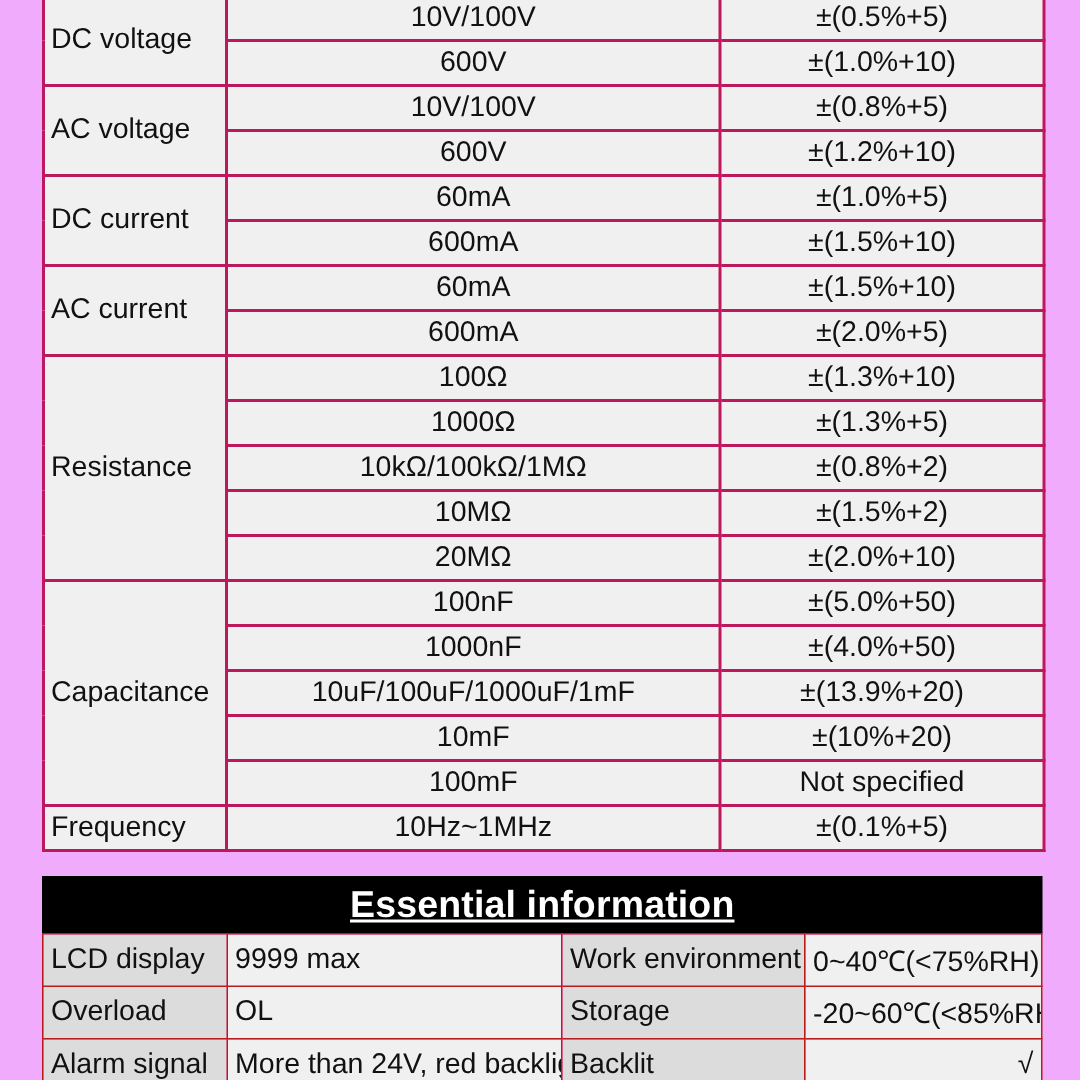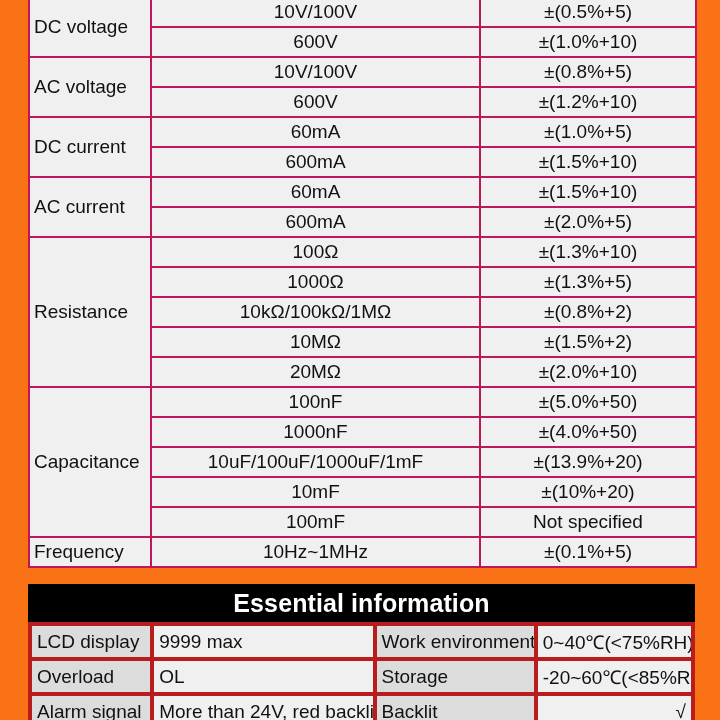--- a/index.html
+++ b/index.html
@@ -9,21 +9,21 @@
     width: 720px;
     height: 720px;
     overflow: hidden;
     font-family: "Liberation Sans", sans-serif;
   }
 
   #page {
     position: relative;
     width: 720px;
     height: 720px;
-    background: #f97316;
+    background: #f0abfc;
   }
 
   
   #spec-table {
     position: absolute;
     left: 28px;
     top: -4px;
     width: 667px;
     border-collapse: collapse;
     table-layout: fixed;
@@ -70,34 +70,35 @@
     height: 38px;
     background: #000000;
     color: #ffffff;
     font-size: 25px;
     font-weight: bold;
     display: flex;
     align-items: center;
     justify-content: center;
     box-sizing: border-box;
     letter-spacing: 0.1px;
+    text-decoration: underline;
   }
 
   
   #essential-table {
     position: absolute;
     left: 28px;
     top: 622px;
     width: 667px;
     border-collapse: collapse;
     table-layout: fixed;
   }
 
   #essential-table td {
-    border: 4px solid #b91c1c;
+    border: 1px solid #b91c1c;
     height: 35px;
     padding: 0 5px;
     font-size: 19px;
     color: #111111;
     vertical-align: middle;
     box-sizing: border-box;
     overflow: hidden;
     white-space: nowrap;
   }
 

